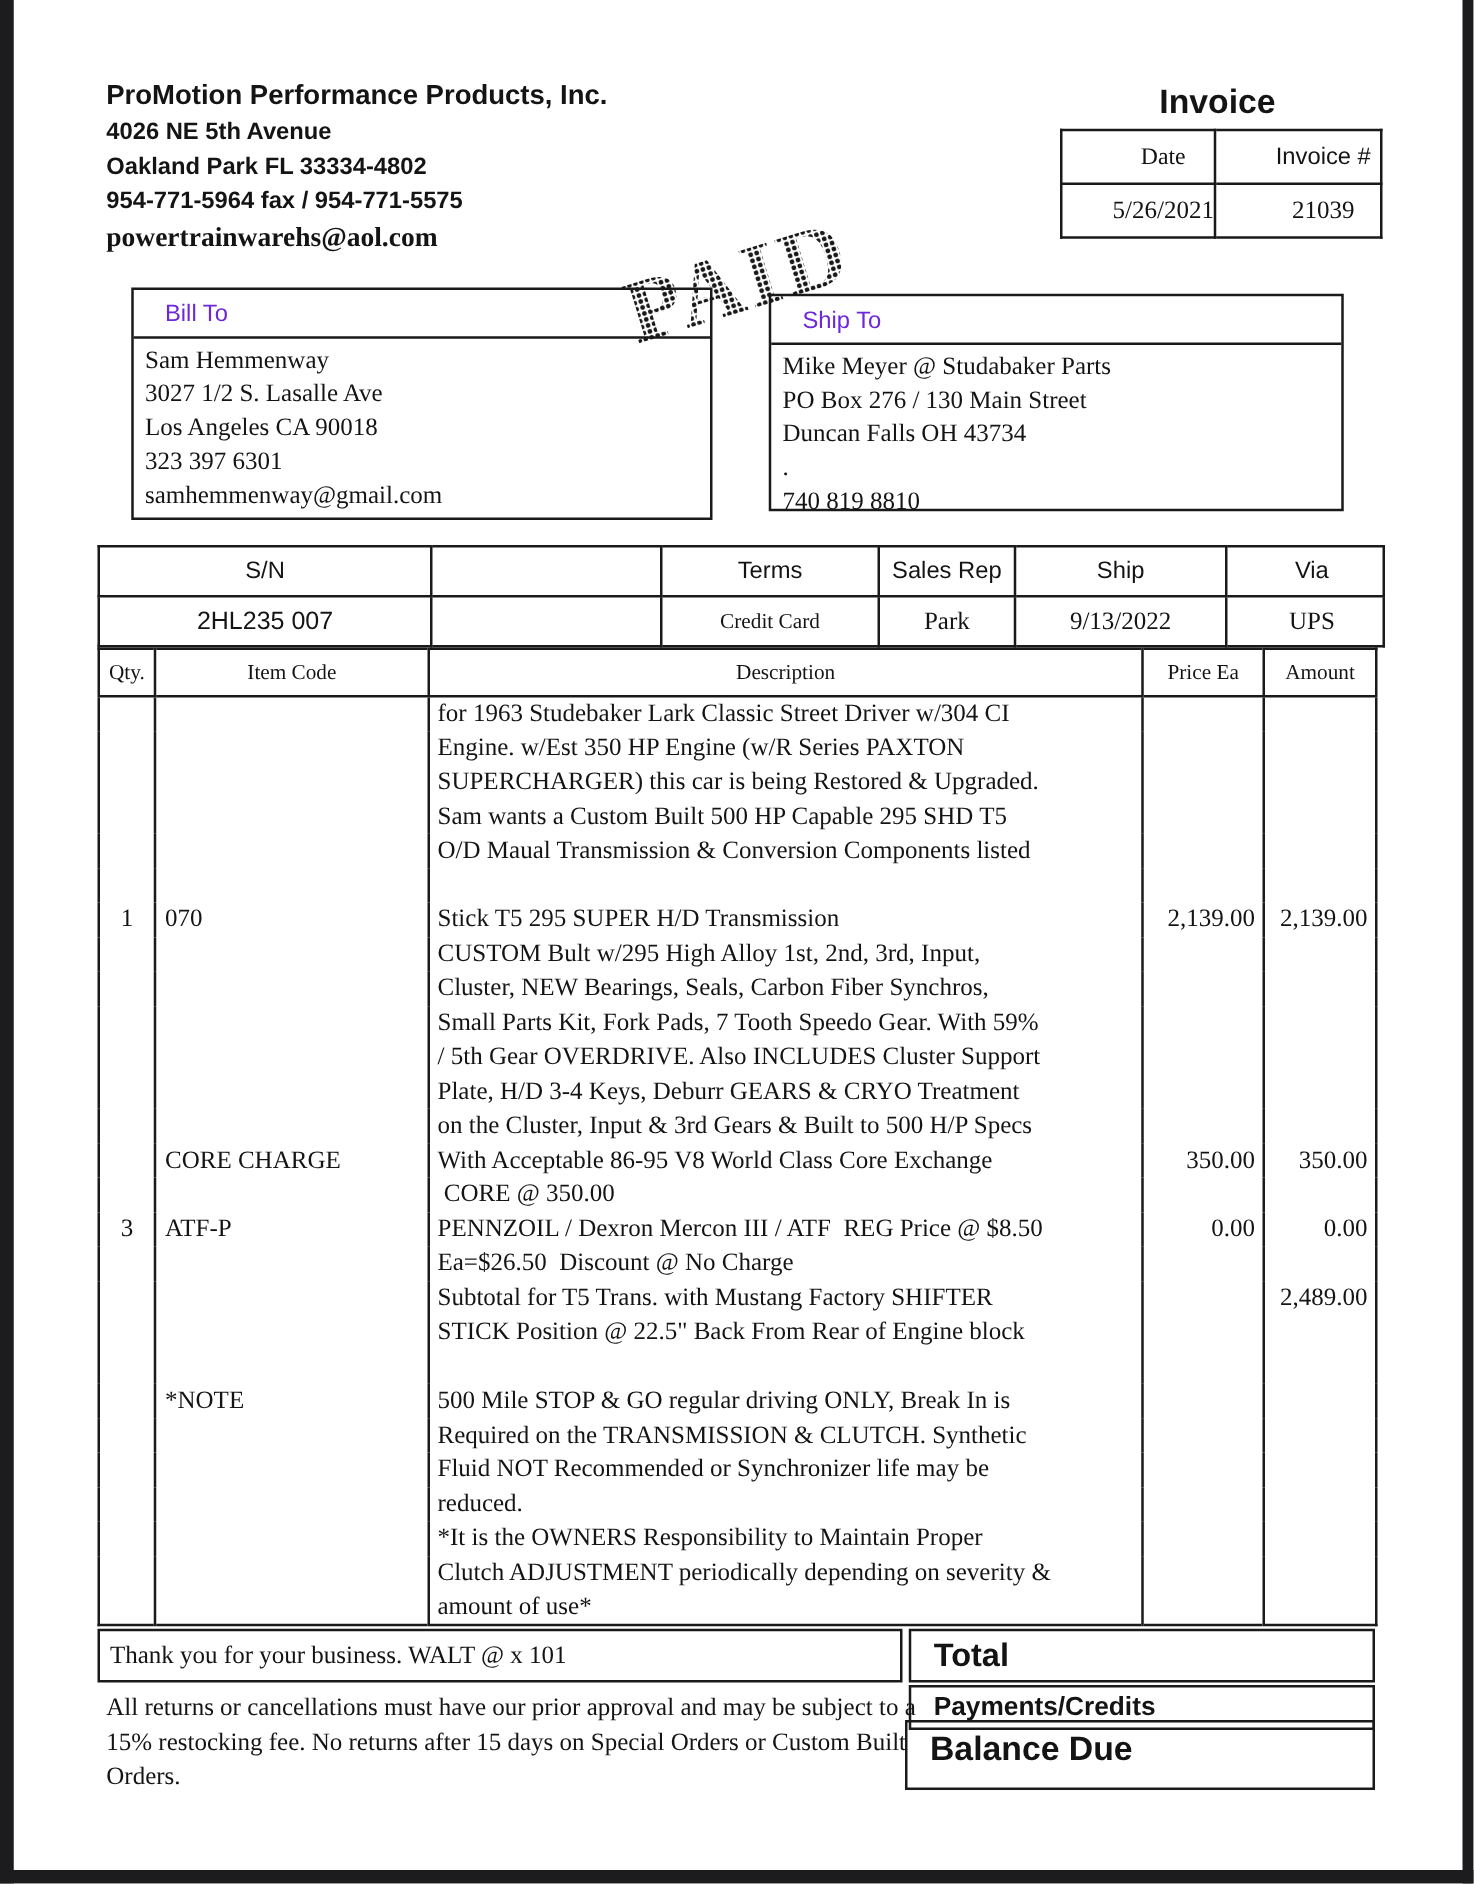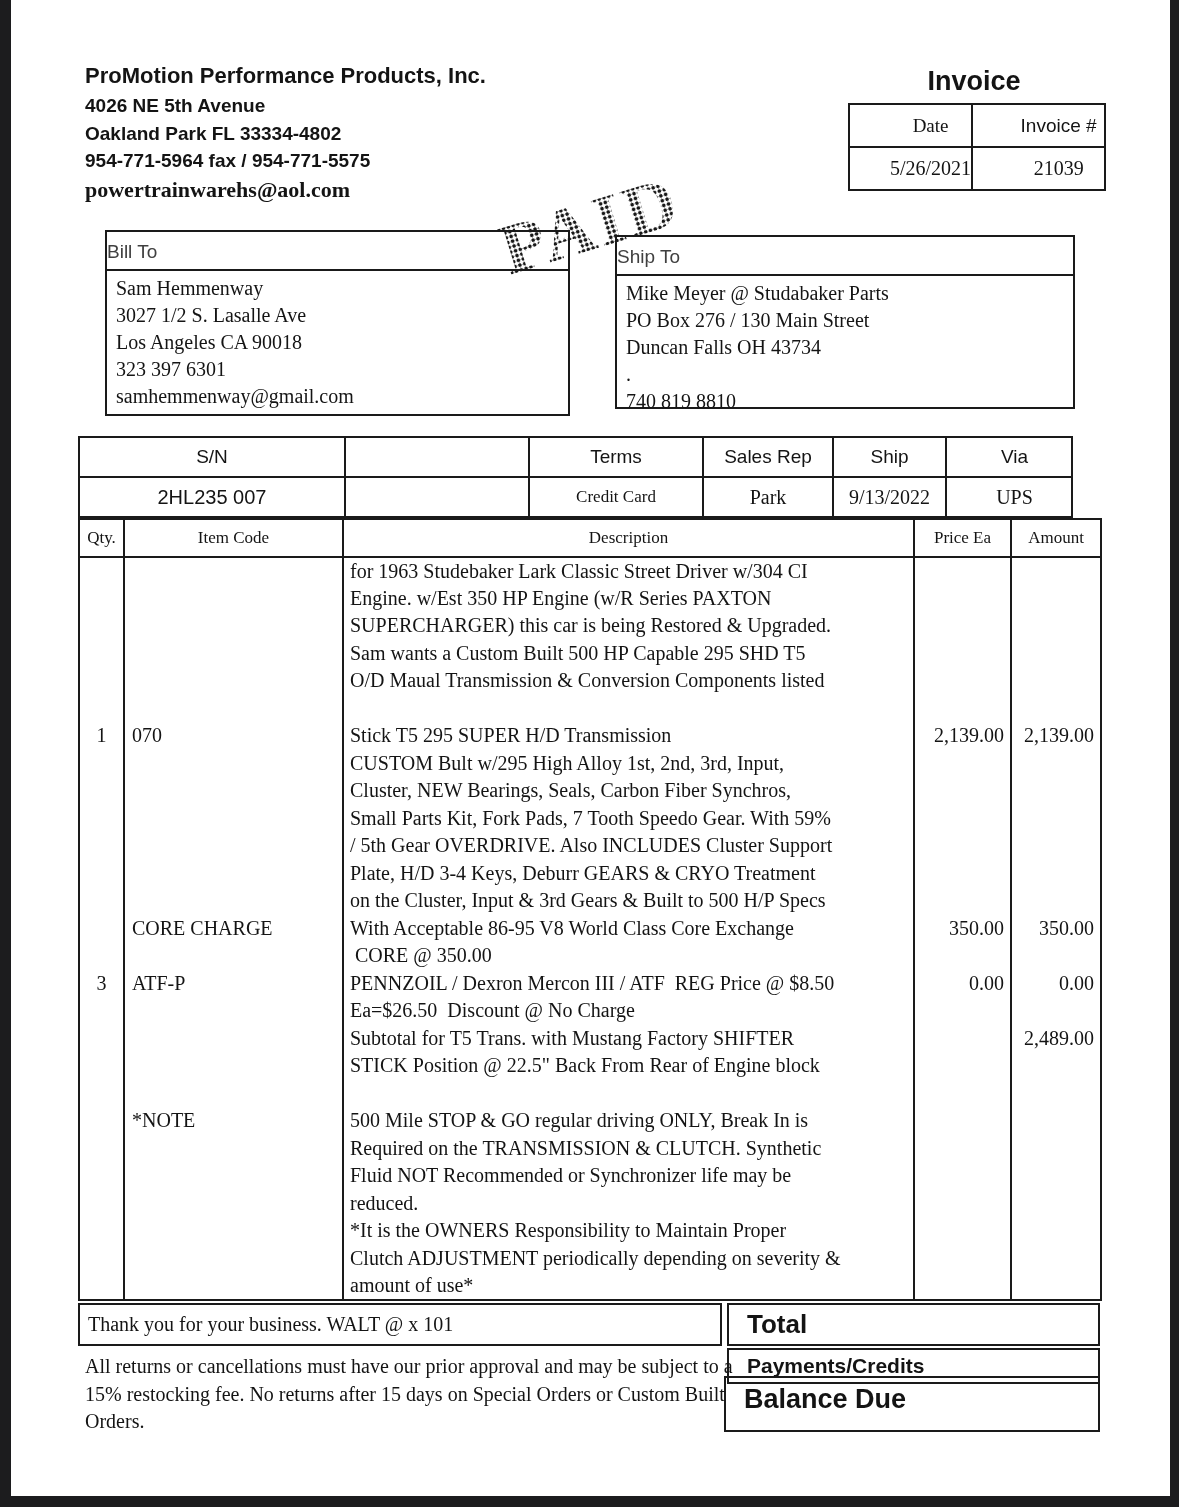--- a/index.html
+++ b/index.html
@@ -29,22 +29,22 @@
   .meta-table .c2 { width: 133px; }
   .meta-table tr { height: 43px; }
   .meta-date-label { font-size: 19px; }
   .meta-num-label { font-family: "Liberation Sans", sans-serif; font-size: 19px; }
   .meta-value { font-size: 20px; }
 
   
   .addr-box { position: absolute; border: 2px solid #1a1a1a; background: transparent; }
   .billto { left: 105px; top: 230px; width: 465px; height: 186px; }
   .shipto { left: 615px; top: 235px; width: 460px; height: 174px; }
-  .addr-label { font-family: "Liberation Sans", sans-serif; font-size: 19px; color: #404040;
-    height: 39px; line-height: 39px; border-bottom: 2px solid #1a1a1a; }
+  .addr-label { font-family: "Liberation Sans", sans-serif; font-size: 19px; color: #6d28d9;
+    height: 39px; line-height: 39px; padding-left: 25px; border-bottom: 2px solid #1a1a1a; }
   .addr-lines { padding: 4px 6px 0 9px; font-size: 20px; line-height: 27px; }
 
   
   .stamp { position: absolute; left: 503px; top: 211px; transform: rotate(-17deg); transform-origin: left center; }
   .stamp-text { font-family: "Liberation Serif", serif; font-weight: bold; font-size: 72px;
     letter-spacing: 3px; color: rgba(28,28,28,0.88); }
   @supports ((-webkit-background-clip: text)) {
     .stamp-text {
       background-image: radial-gradient(circle, #181818 1.5px, rgba(24,24,24,0.6) 1.9px, rgba(0,0,0,0) 2.2px);
       background-size: 5px 5px;
@@ -54,21 +54,21 @@
 
   
   .order-table { position: absolute; left: 78px; top: 436px; border-collapse: collapse; table-layout: fixed; }
   .order-table th, .order-table td { border: 2px solid #1a1a1a; text-align: center; font-weight: normal; }
   .order-table tr { height: 40px; }
   .order-table th { font-family: "Liberation Sans", sans-serif; font-size: 19px; }
   .order-table td { font-size: 20px; }
   .order-table td.sn-val { font-family: "Liberation Sans", sans-serif; }
   .order-table td.terms-val { font-size: 17px; }
   .o1 { width: 266px; } .o2 { width: 184px; } .o3 { width: 174px; }
-  .o4 { width: 130px; border-radius: 20px; } .o5 { width: 113px; } .o6 { width: 126px; padding-left: 11px; }
+  .o4 { width: 109px; border-radius: 20px; } .o5 { width: 169px; } .o6 { width: 126px; padding-left: 11px; }
 
   
   .items-table { position: absolute; left: 78px; top: 518px; border-collapse: collapse; table-layout: fixed; }
   .items-table { border: 2px solid #1a1a1a; }
   .items-table th { font-family: Liberation Serif, serif; font-size: 17px; font-weight: normal;
     height: 38px; border-bottom: 2px solid #1a1a1a; }
   .items-table td { font-size: 20px; overflow: visible; }
   .items-table tr.body-row { height: 27.5px; }
   .col-qty { width: 45px; } .col-code { width: 219px; } .col-desc { width: 571px; }
   .col-price { width: 97px; } .col-amount { width: 90px; }

